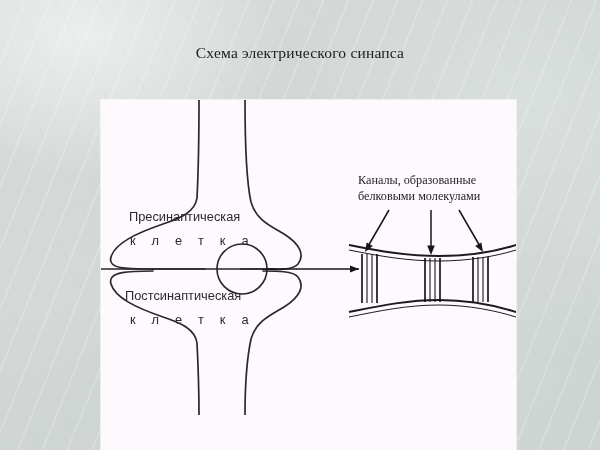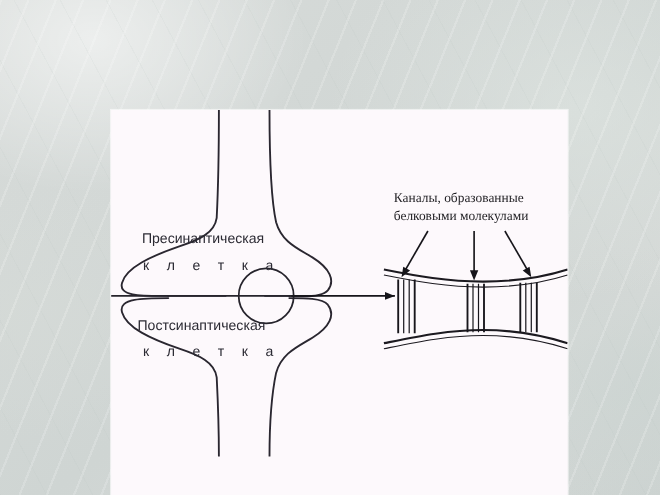--- a/index.html
+++ b/index.html
@@ -119,20 +119,21 @@
   .arrow-line {
     stroke: #16151a;
     stroke-width: 1.5;
   }
 </style>
 </head>
 <body>
 
 <div id="slide">
 
+  <div id="title">Схема электрического синапса</div>
 
   <div id="figure-panel">
 
     <svg id="figure-svg" width="415" height="315" viewBox="0 0 415 315" xmlns="http://www.w3.org/2000/svg">
 
       <g>
 
         <path class="cell-outline" d="M 98 0 C 98 38, 97 78, 96 98
                  C 94 112, 80 118, 62 124
                  C 36 133, 14 143, 10 157

